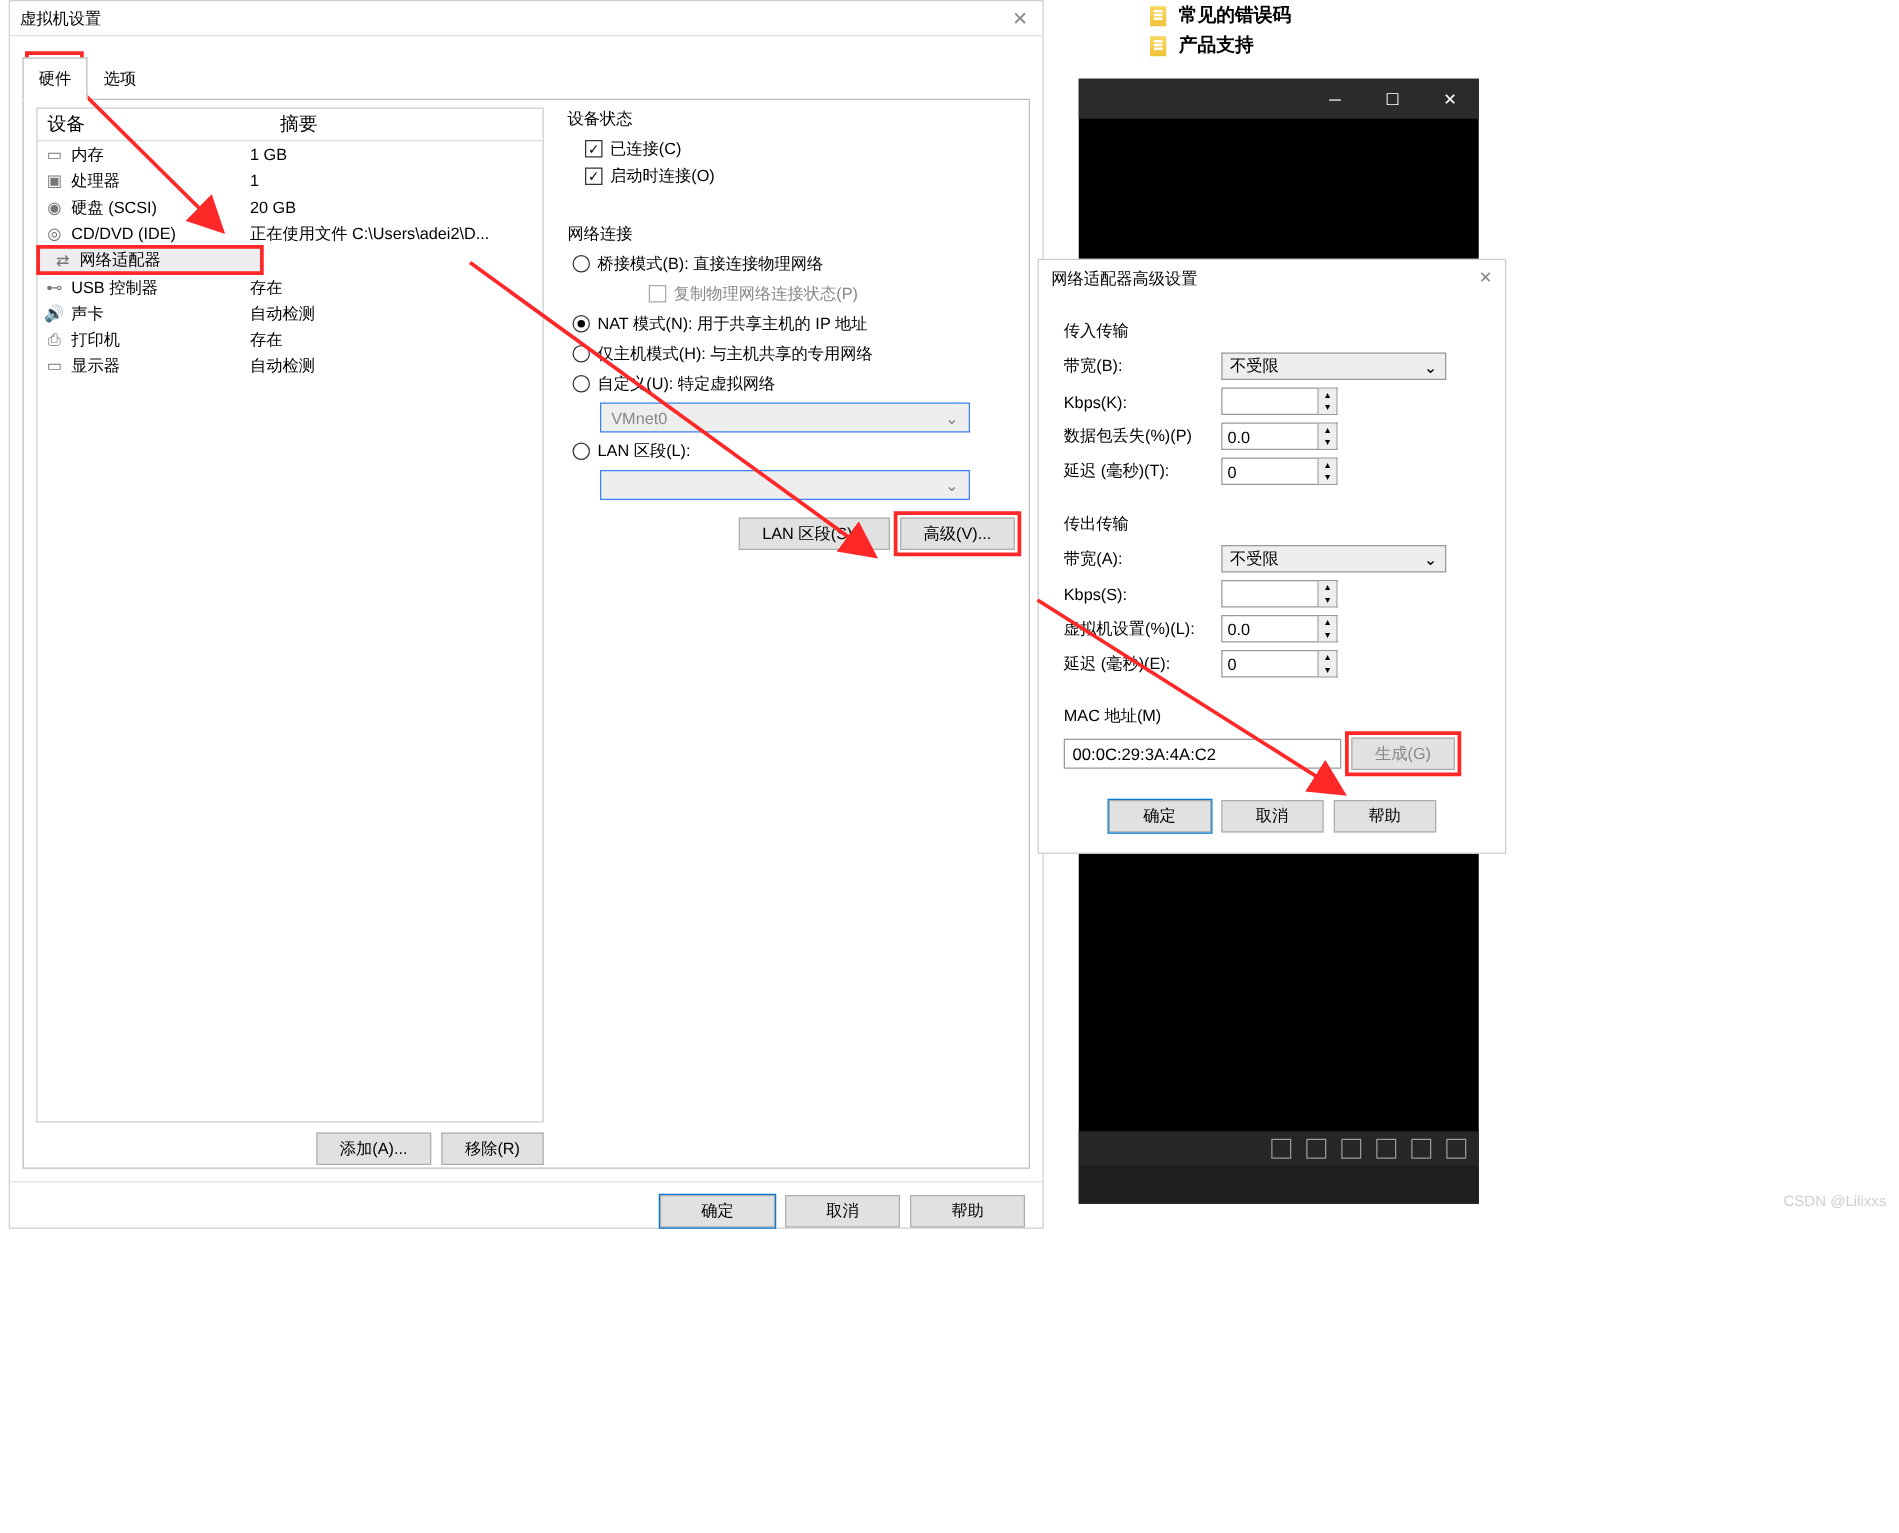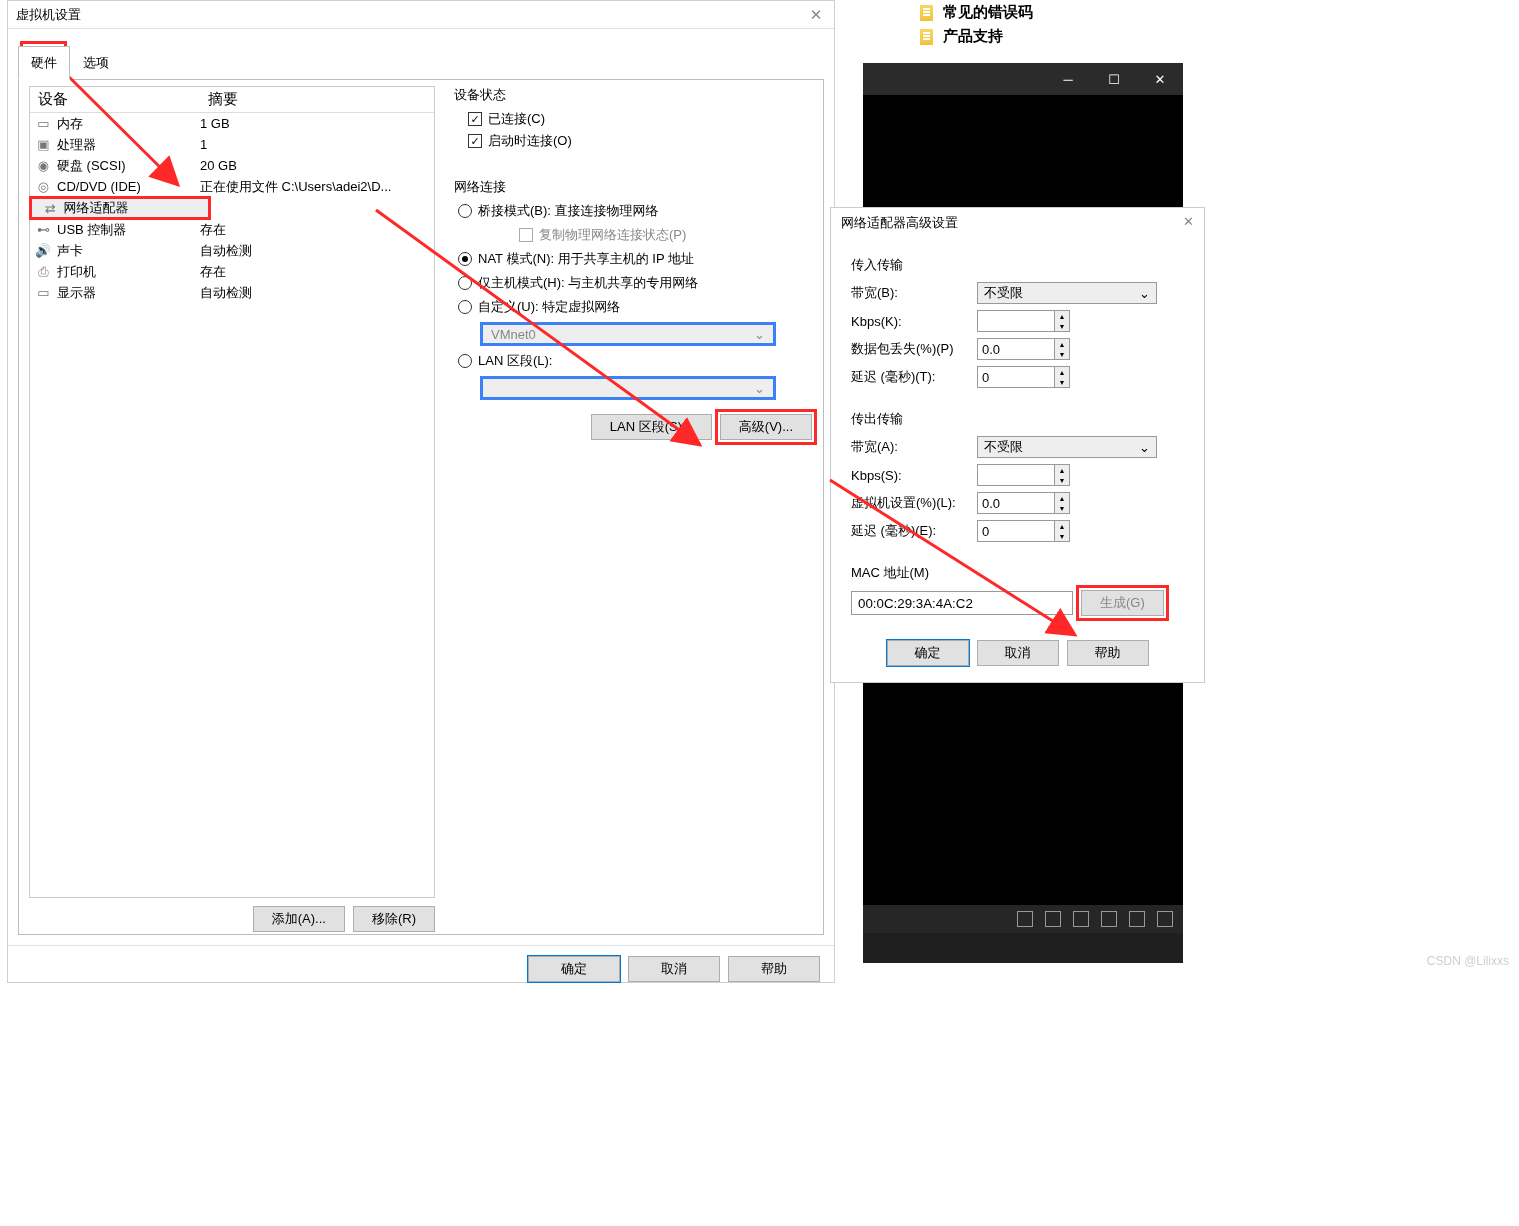--- a/index.html
+++ b/index.html
@@ -29,41 +29,41 @@
 .tab { padding: 7px 12px; font-size: 13px; background: #fff; border: 1px solid transparent; border-bottom: none; position: relative; top: 1px; }
 .tab.active { border-color: #bdbdbd; border-bottom: 1px solid #fff; z-index: 1; }
 .tab-highlight { border: 3px solid #ff2828; position: absolute; pointer-events: none; }
 
 .tab-body { border: 1px solid #bdbdbd; margin: 0 10px 10px; padding: 8px; height: 856px; position: relative; }
 
 .hw-list { position: absolute; left: 10px; top: 6px; width: 406px; border: 1px solid #ccc; height: 812px; }
 .hw-head { display: flex; border-bottom: 1px solid #ddd; font-size: 15px; }
 .hw-head > div { padding: 3px 8px; }
 .hw-col1 { width: 170px; }
-.hw-col2 { flex: 1; }
+.hw-col2 { flex: 1; margin-left: 16px; }
 .hw-row { display: flex; font-size: 13px; padding: 2px 0; align-items: center; height: 21px; }
 .hw-row.sel { outline: 3px solid #ff2828; outline-offset: -2px; }
 .hw-ico { width: 17px; height: 14px; margin: 0 5px 0 5px; display: inline-flex; align-items: center; justify-content: center; color: #777; }
 .hw-lbl { width: 143px; }
 .hw-val { flex: 1; white-space: nowrap; overflow: hidden; text-overflow: ellipsis; }
 
 .hw-btns { position: absolute; left: 10px; top: 826px; width: 406px; display: flex; justify-content: flex-end; gap: 8px; }
 .btn { padding: 3px 18px; font-size: 13px; background: #e1e1e1; border: 1px solid #adadad; cursor: pointer; }
 .btn.default { outline: 1px solid #0078d4; }
 
 .rpanel { position: absolute; left: 435px; top: 6px; width: 358px; font-size: 13px; }
 .fieldset-title { margin-bottom: 6px; }
 .chk-row { display: flex; align-items: center; gap: 6px; margin: 4px 0 4px 14px; }
 .chk { width: 14px; height: 14px; border: 1px solid #333; display: inline-flex; align-items: center; justify-content: center; font-size: 11px; }
 .radio-row { display: flex; align-items: center; gap: 6px; margin: 6px 0 6px 4px; }
 .radio { width: 14px; height: 14px; border: 1px solid #333; border-radius: 50%; display: inline-flex; align-items: center; justify-content: center; }
 .radio.checked::after { content: ""; width: 6px; height: 6px; background: #000; border-radius: 50%; }
 .sub-chk { margin-left: 30px; color: #888; padding-left: 35px; }
 .sub-chk .chk { border-color: #aaa; }
-.dd { margin: 4px 0 4px 26px; width: 296px; height: 24px; border: 3px solid #3b82f6; background: #eee; color: #888; padding: 2px 8px; display: flex; align-items: center; justify-content: space-between; }
+.dd { margin: 4px 0 4px 26px; width: 296px; height: 24px; border: 1px solid #3b82f6; background: #eee; color: #888; padding: 2px 8px; display: flex; align-items: center; justify-content: space-between; }
 
 .r-btns { display: flex; justify-content: flex-end; gap: 8px; margin-top: 14px; }
 .btn-hl { outline: 3px solid #ff2828; outline-offset: 2px; }
 
 .dlg1-footer { display: flex; justify-content: flex-end; gap: 8px; padding: 10px 14px; border-top: 1px solid #e0e0e0; }
 
 
 .dlg2 { position: absolute; left: 830px; top: 207px; width: 375px; background: #fff; border: 1px solid #ccc; }
 .dlg2-title { padding: 6px 10px; font-size: 13px; display: flex; justify-content: space-between; }
 .dlg2-body { padding: 10px 20px; font-size: 13px; }

